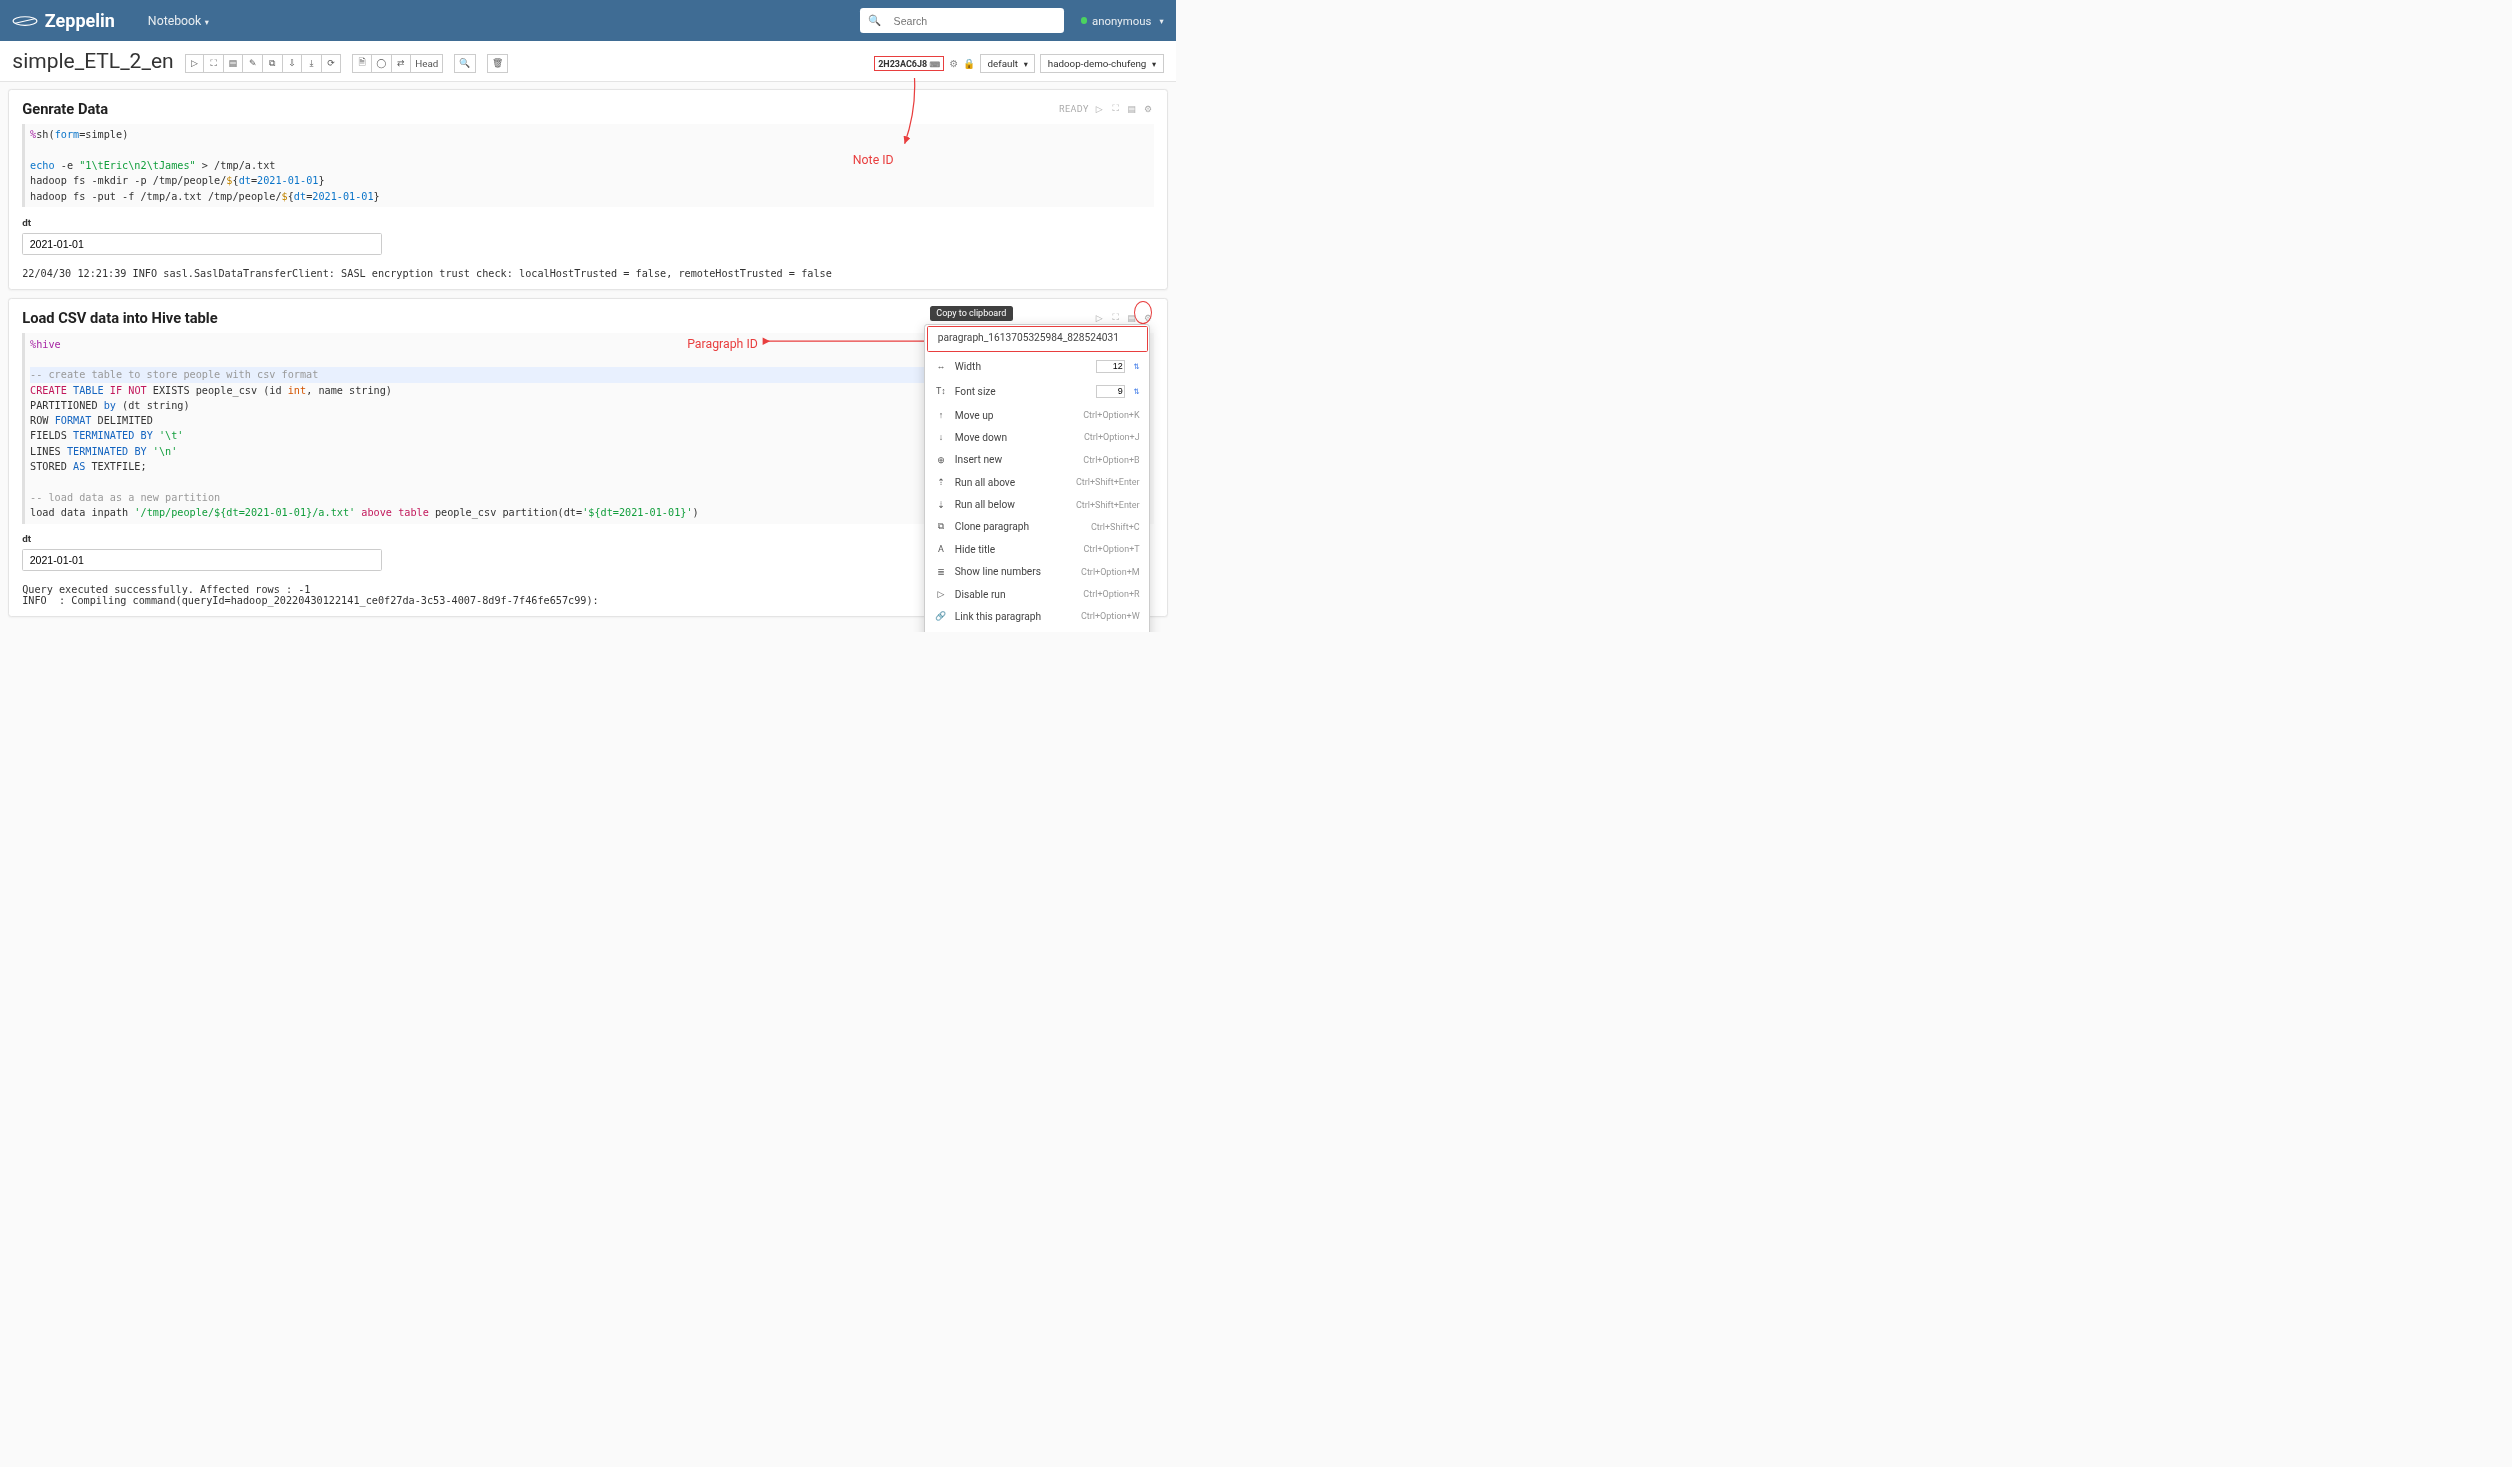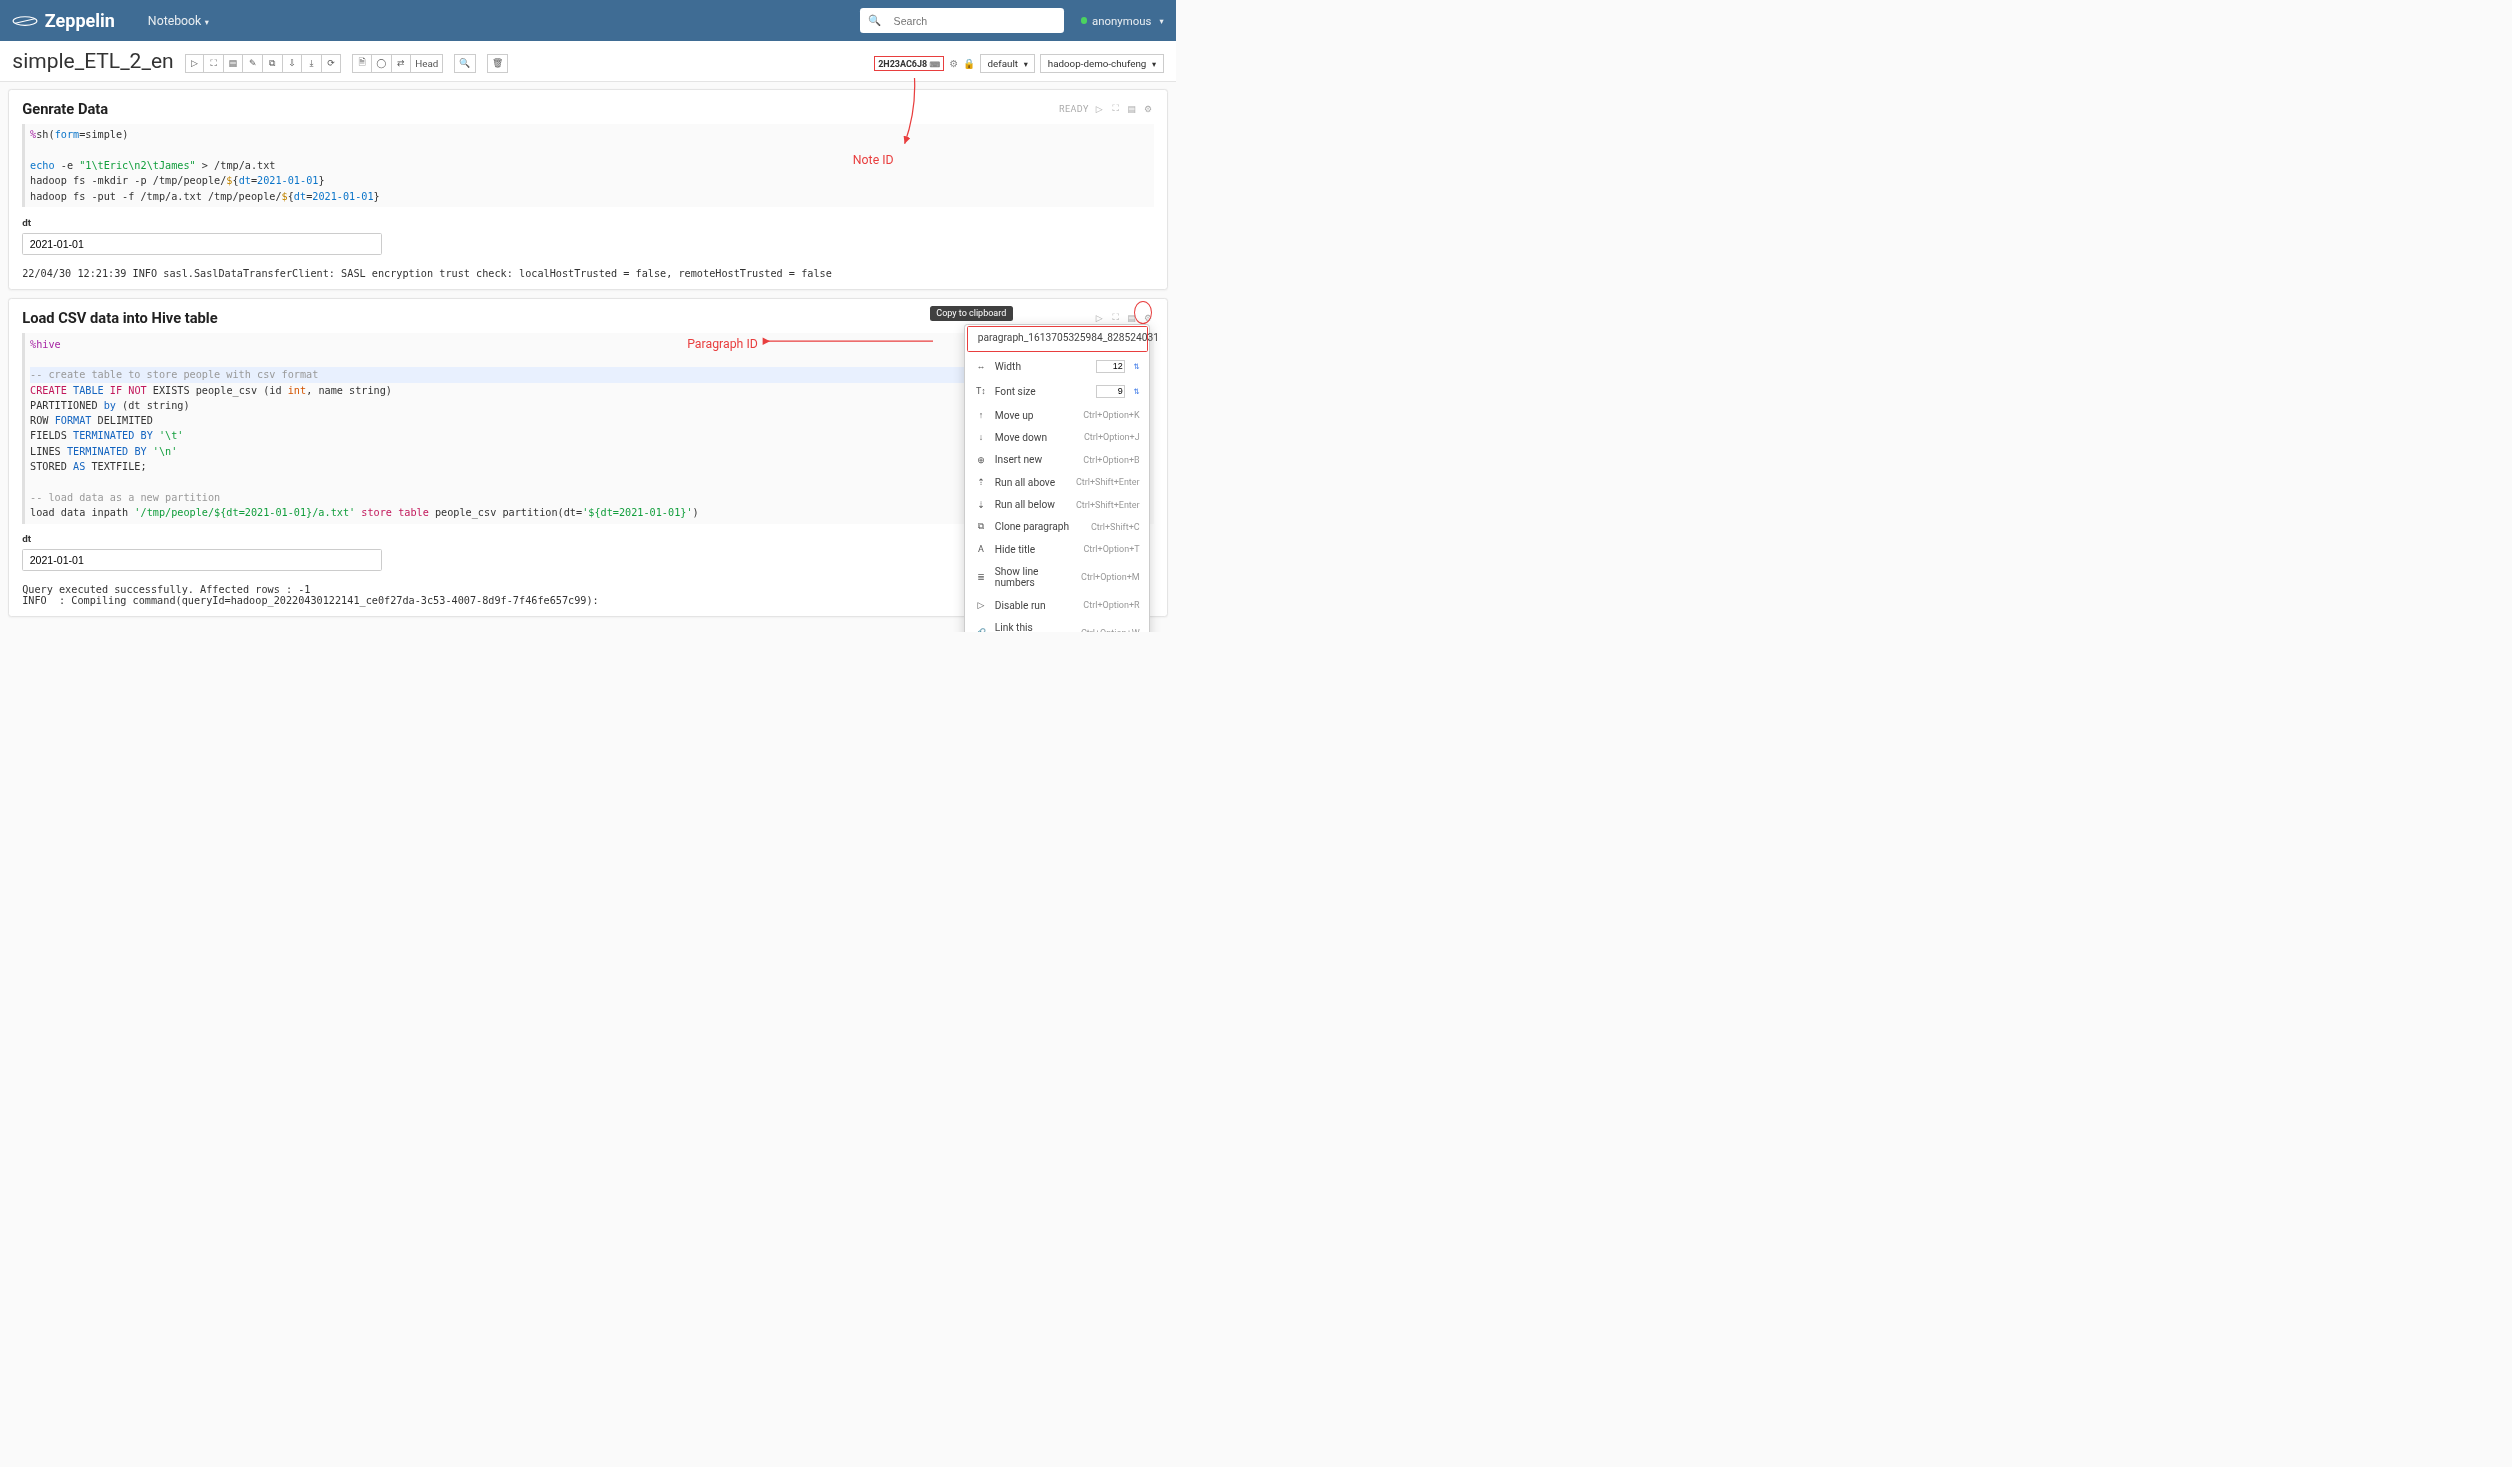--- a/index.html
+++ b/index.html
@@ -88,21 +88,21 @@
 .tooltip-black {
   position: absolute; right: 154px; top: 6.5px;
   background: #404040; color: #fff; font-size: 9px;
   padding: 2.5px 6.5px; border-radius: 2.5px;
 }
 
 .annot { color: #e83e3e; font-size: 12.3px; position: absolute; z-index: 5; }
 .arrow-svg { position: absolute; z-index: 5; pointer-events: none; }
 
 .dropdown-menu {
-  position: absolute; right: 16.4px; top: 24.5px; width: 186px;
+  position: absolute; right: 16.4px; top: 24.5px; width: 226px;
   background: #fff; border: 0.8px solid #ccc; border-radius: 3.3px;
   box-shadow: 0 3.3px 11.4px rgba(0,0,0,0.18); z-index: 20;
   font-size: 10.2px; color: #444;
 }
 .dd-row {
   display: flex; align-items: center; padding: 5.7px 9.8px;
   gap: 8.2px; cursor: pointer;
 }
 .dd-icon { width: 11.4px; text-align: center; color: #555; font-size: 9px; }
 .dd-label { flex: 1; }
@@ -248,21 +248,21 @@
 
 <span class="hl"><span class="k-cmt">-- create table to store people with csv format</span></span>
 <span class="k-kw">CREATE</span><span class="k-blue"> TABLE </span><span class="k-kw">IF</span><span> </span><span class="k-kw">NOT</span><span> EXISTS people_csv (id </span><span class="k-type">int</span><span>, name string)</span>
 <span>PARTITIONED </span><span class="k-blue">by</span><span> (dt string)</span>
 <span>ROW </span><span class="k-blue">FORMAT</span><span> DELIMITED</span>
 <span>FIELDS </span><span class="k-blue">TERMINATED</span><span> </span><span class="k-blue">BY</span><span> </span><span class="k-str">'\t'</span>
 <span>LINES </span><span class="k-blue">TERMINATED</span><span> </span><span class="k-blue">BY</span><span> </span><span class="k-str">'\n'</span>
 <span>STORED </span><span class="k-blue">AS</span><span> TEXTFILE;</span>
 
 <span class="k-cmt">-- load data as a new partition</span>
-<span>load data inpath </span><span class="k-str">'/tmp/people/${dt=2021-01-01}/a.txt'</span><span> </span><span class="k-kw">store</span><span> </span><span class="k-kw">table</span><span> people_csv partition(dt=</span><span class="k-str">'${dt=2021-01-01}'</span><span>)</span></div>
+<span>load data inpath </span><span class="k-str">'/tmp/people/${dt=2021-01-01}/a.txt'</span><span> </span><span class="k-kw">above</span><span> </span><span class="k-kw">table</span><span> people_csv partition(dt=</span><span class="k-str">'${dt=2021-01-01}'</span><span>)</span></div>
 
   <div class="dt-label">dt</div>
   <input class="dt-input" value="2021-01-01" style="">
   <div class="output">Query executed successfully. Affected rows : -1
 INFO  : Compiling command(queryId=hadoop_20220430122141_ce0f27da-3c53-4007-8d9f-7f46fe657c99):</div>
 
   
   <div class="dropdown-menu">
     <div class="red-outline">
       <div class="dd-head">paragraph_1613705325984_828524031</div>

